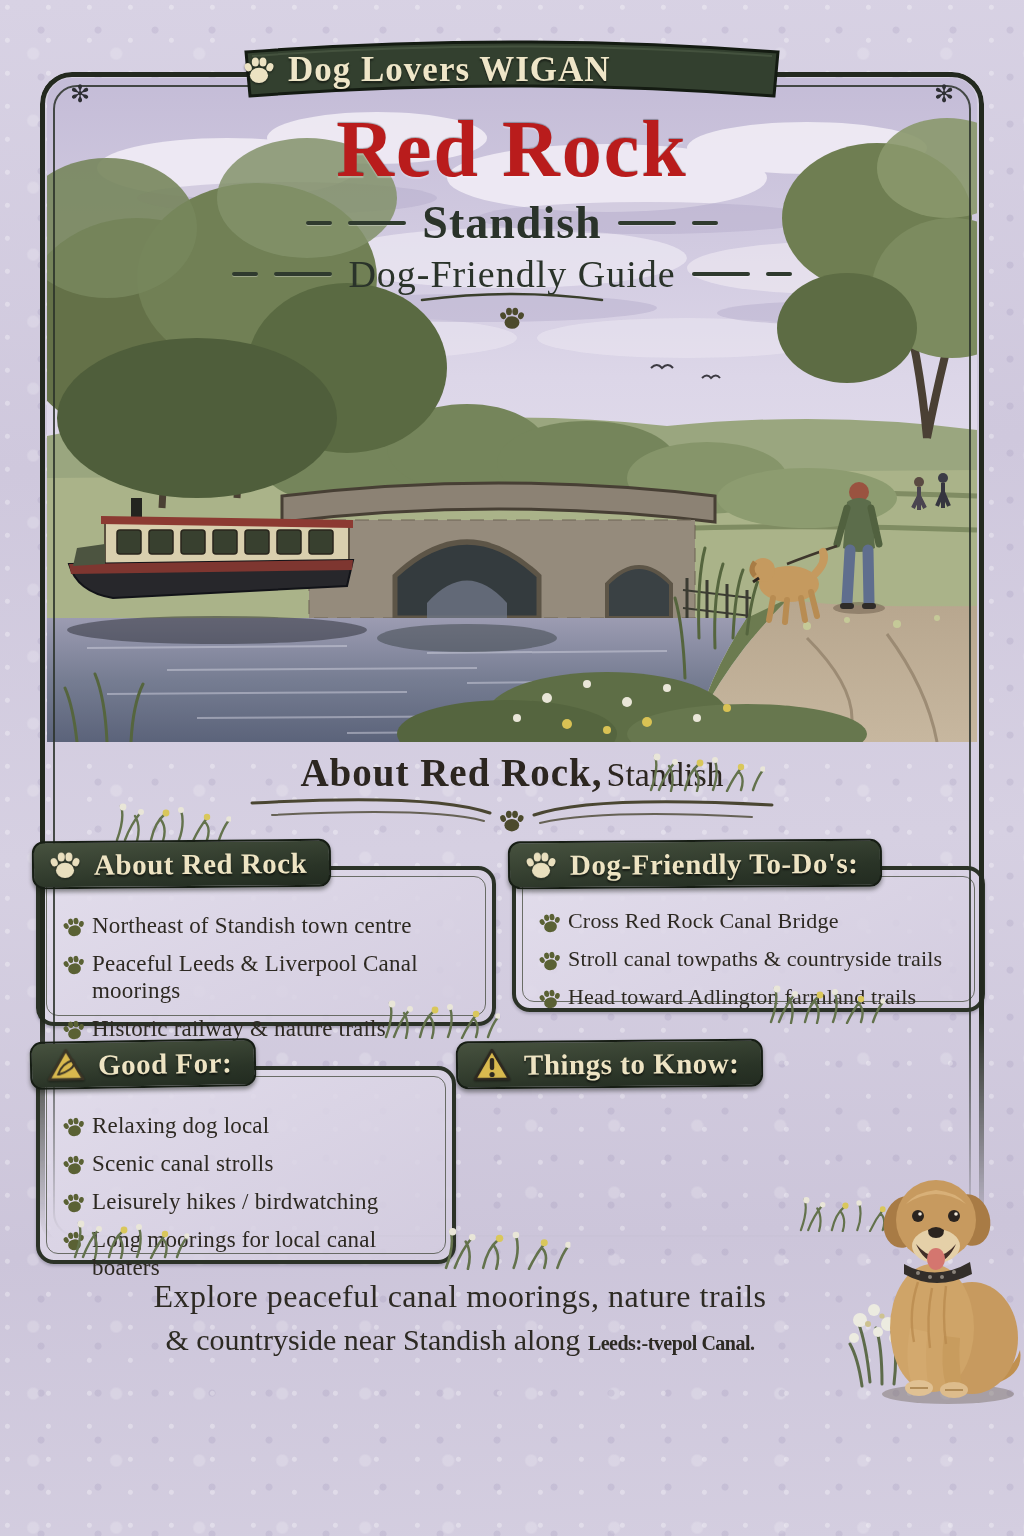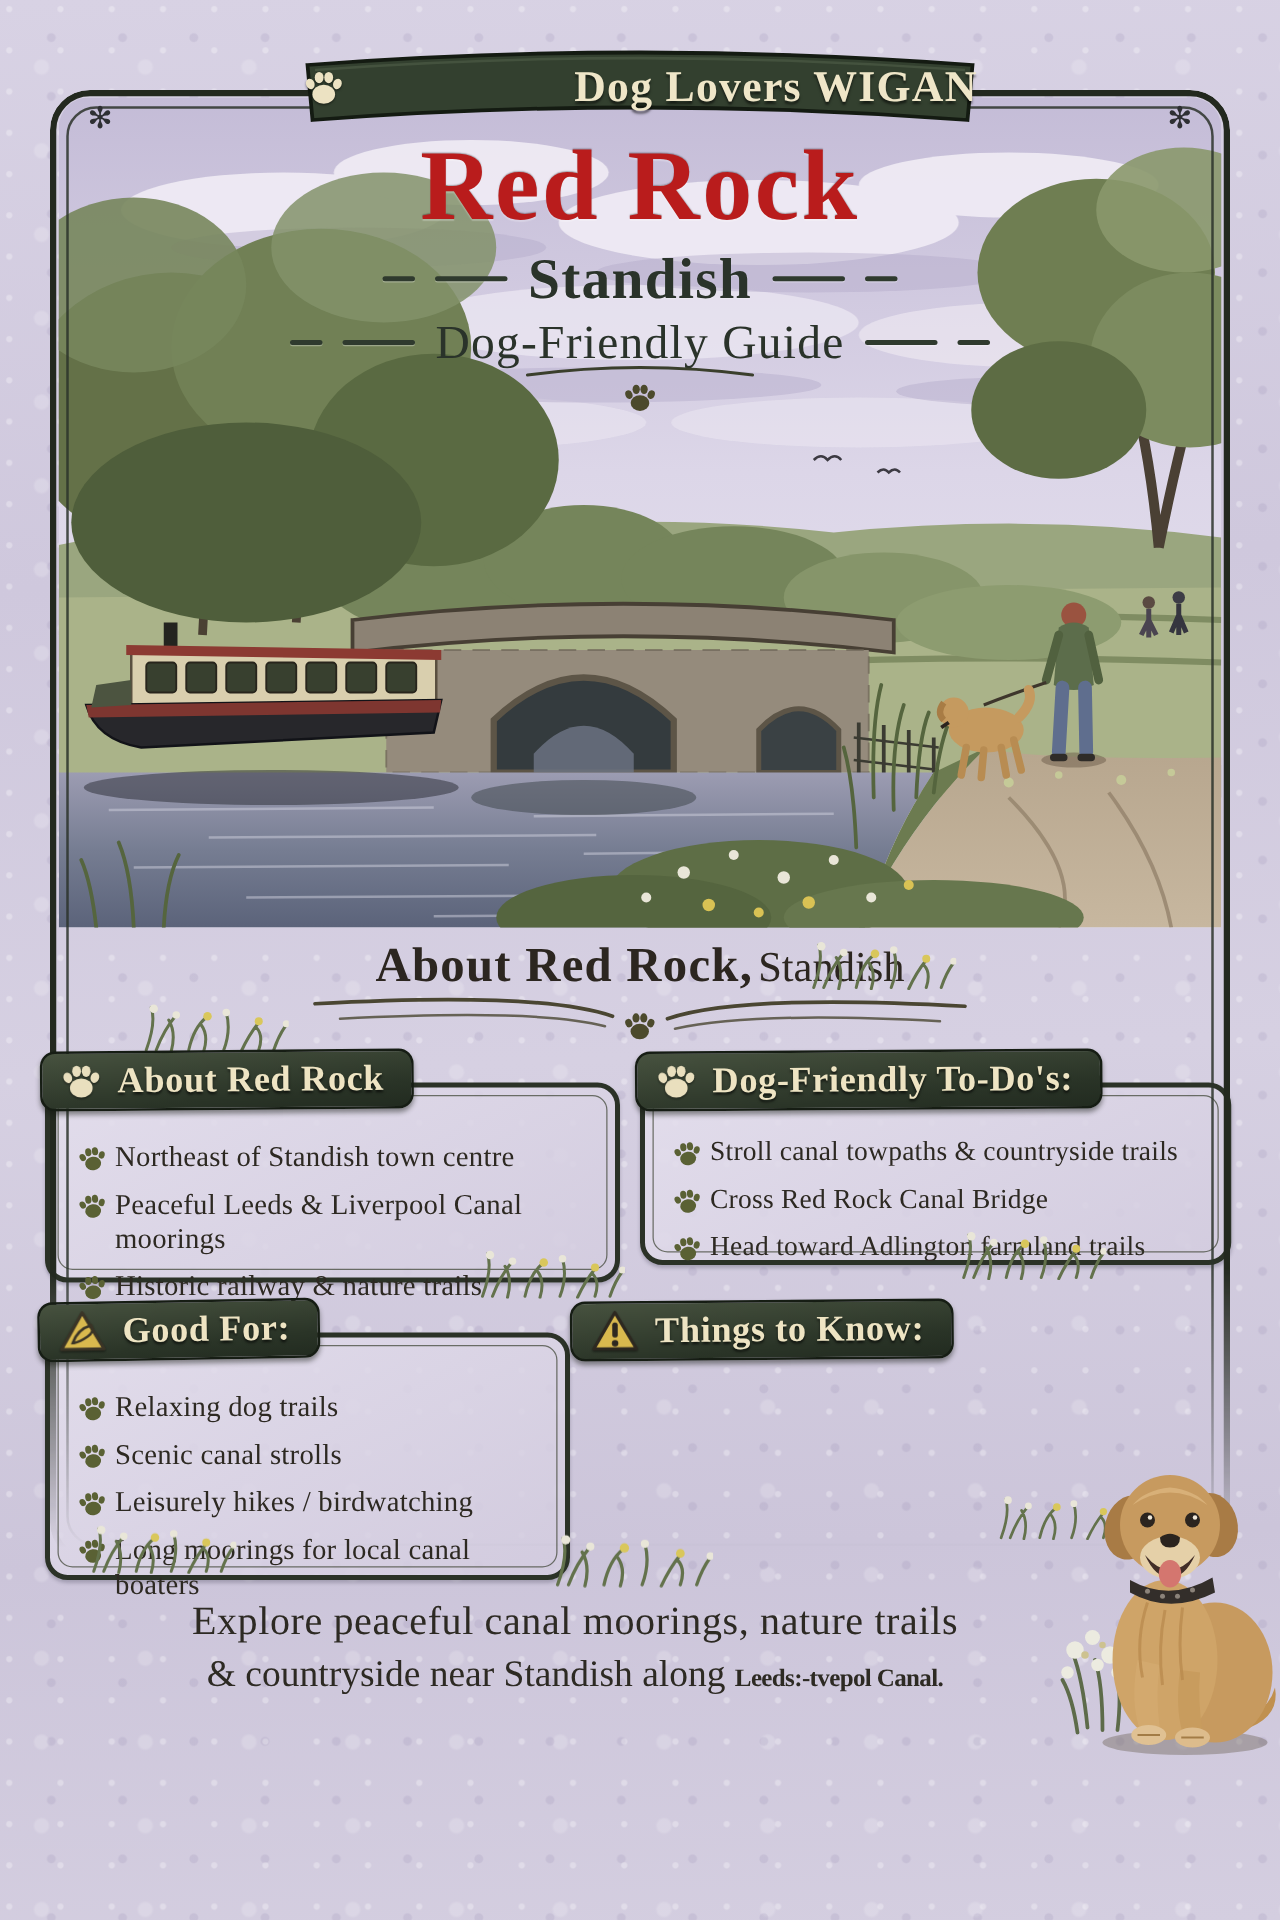--- a/index.html
+++ b/index.html
@@ -25,21 +25,21 @@
   .frame::before{
     content:""; position:absolute; inset:8px; border:2px solid #2c332a; border-radius:24px; opacity:.85;
   }
   .corner-mark{ position:absolute; top:80px; z-index:4; font-size:24px; color:#2e2f33; }
   .corner-mark.left{ left:70px; } .corner-mark.right{ right:70px; }
 
   
   .banner{ position:absolute; left:242px; top:34px; width:540px; height:66px; z-index:6; }
   .banner svg.ribbon{ position:absolute; inset:0; width:100%; height:100%; }
   .banner .banner-row{
-    position:absolute; inset:6px 0 0 0; display:flex; align-items:center; justify-content:space-between; gap:25px;
+    position:absolute; inset:6px 0 0 0; display:flex; align-items:center; justify-content:flex-start; gap:12px;
   }
   .banner-text{
     font-size:35px; font-weight:bold; color:#efe6c8; letter-spacing:1px;
     text-shadow:0 2px 2px rgba(0,0,0,.55);
   }
   .banner .paw-icon{ width:34px; height:34px; fill:#ece2c2; filter:drop-shadow(0 1px 1px rgba(0,0,0,.5)); }
 
   
   .title-main{
     position:absolute; left:0; right:0; top:104px; text-align:center; z-index:2;
@@ -408,27 +408,27 @@
       </svg>
     <span class="bar-label">About Red Rock</span>
   </div>
 
   <div class="card" id="card-todos">
     <ul>
       <li class="bullet">
         <svg class="paw-icon">
             <use href="#paw"></use>
           </svg>
+        <span class="bullet-text">Cross Red Rock Canal Bridge</span>
+        </li>
+      <li class="bullet">
+        <svg class="paw-icon">
+            <use href="#paw"></use>
+          </svg>
         <span class="bullet-text">Stroll canal towpaths &amp; countryside trails</span>
-        </li>
-      <li class="bullet">
-        <svg class="paw-icon">
-            <use href="#paw"></use>
-          </svg>
-        <span class="bullet-text">Cross Red Rock Canal Bridge</span>
         </li>
       <li class="bullet">
         <svg class="paw-icon">
             <use href="#paw"></use>
           </svg>
         <span class="bullet-text">Head toward Adlington farmland trails</span>
         </li>
     </ul>
   </div>
   <div class="card-bar" id="bar-todos">
@@ -437,21 +437,21 @@
       </svg>
     <span class="bar-label">Dog-Friendly To-Do's:</span>
   </div>
 
   <div class="card" id="card-goodfor">
     <ul>
       <li class="bullet">
         <svg class="paw-icon">
             <use href="#paw"></use>
           </svg>
-        <span class="bullet-text">Relaxing dog trails</span>
+        <span class="bullet-text">Relaxing dog local</span>
         </li>
       <li class="bullet">
         <svg class="paw-icon">
             <use href="#paw"></use>
           </svg>
         <span class="bullet-text">Scenic canal strolls</span>
         </li>
       <li class="bullet">
         <svg class="paw-icon">
             <use href="#paw"></use>

